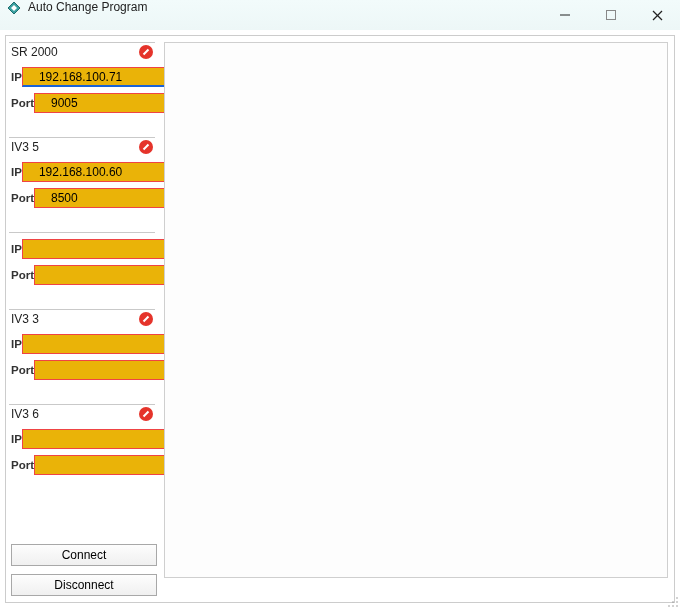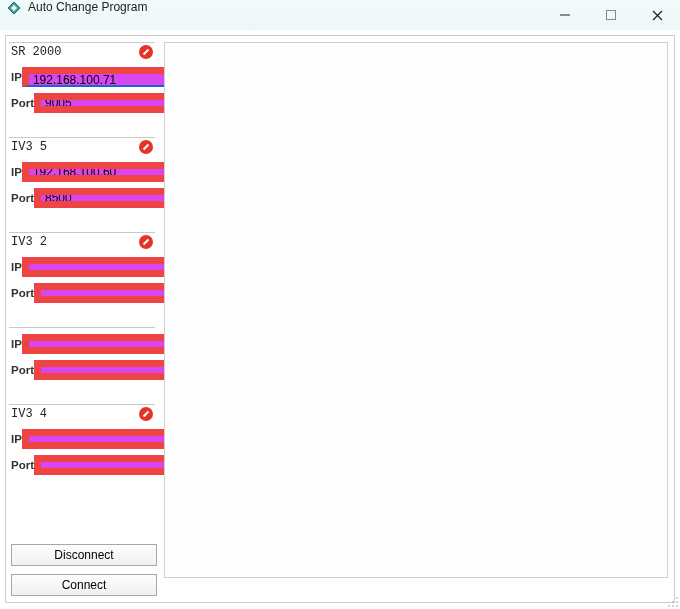--- a/index.html
+++ b/index.html
@@ -68,21 +68,20 @@
     box-shadow: 0 1px 0 #fff;
   }
   .group-header {
     display: flex;
     align-items: center;
     padding: 2px 0 2px 2px;
     font-size: 12px;
   }
   .group-header .label {
     flex: 1;
-    font-family: Liberation Mono, monospace;
   }
   .status-dot {
     width: 14px; height: 14px;
     border-radius: 50%;
     background: #e5342b;
     display: inline-flex; align-items: center; justify-content: center;
     margin-right: 2px;
   }
   .status-dot svg { display:block; }
   .row {
@@ -93,24 +92,24 @@
   .row .lab {
     width: 28px;
     font-size: 11.5px;
     color: #333;
     padding-left: 2px;
     font-weight: bold;
   }
   .row .field {
     flex: 1;
     height: 20px;
-    border: 7px solid #ef4444;
-    background: #d946ef;
-    font-size: 12px;
-    padding: 0 4px;
+    border: 1px solid #ef4444;
+    background: #eab308;
+    font-size: 12px;
+    padding: 0 16px;
     outline: none;
   }
   .row .field.focused {
     border-bottom: 2px solid #1a63d6;
   }
   .btn {
     display: block;
     width: 146px;
     height: 22px;
     margin: 0 auto;
@@ -216,75 +215,75 @@
           <input class="field" value="192.168.100.60" style="">
         </div>
         <div class="row">
           <span class="lab">Port</span>
           <input class="field" value="8500" style="">
         </div>
       </div>
 
       <div class="group" style="margin-top:24px">
         <div class="group-hr"></div>
-        <div class="group-header">
-          <span class="label">IV3 2</span>
-          <span class="status-dot">
-            <svg width="10" height="10" viewBox="0 0 10 10">
-                <circle cx="5" cy="5" r="5" fill="#e5342b"></circle>
-                <rect x="1.5" y="4" width="7" height="2" fill="#fff" transform="rotate(-45 5 5)"></rect>
-              </svg>
-          </span>
-        </div>
-        <div class="row">
-          <span class="lab">IP</span>
-          <input class="field" value="" style="">
-        </div>
-        <div class="row">
-          <span class="lab">Port</span>
-          <input class="field" value="" style="">
-        </div>
-      </div>
-
-      <div class="group" style="margin-top:24px">
-        <div class="group-hr"></div>
-        <div class="row">
-          <span class="lab">IP</span>
-          <input class="field" value="" style="">
-        </div>
-        <div class="row">
-          <span class="lab">Port</span>
-          <input class="field" value="" style="">
-        </div>
-      </div>
-
-      <div class="group" style="margin-top:24px">
-        <div class="group-hr"></div>
-        <div class="group-header">
-          <span class="label">IV3 4</span>
+        <div class="row">
+          <span class="lab">IP</span>
+          <input class="field" value="" style="">
+        </div>
+        <div class="row">
+          <span class="lab">Port</span>
+          <input class="field" value="" style="">
+        </div>
+      </div>
+
+      <div class="group" style="margin-top:24px">
+        <div class="group-hr"></div>
+        <div class="group-header">
+          <span class="label">IV3 3</span>
+          <span class="status-dot">
+            <svg width="10" height="10" viewBox="0 0 10 10">
+                <circle cx="5" cy="5" r="5" fill="#e5342b"></circle>
+                <rect x="1.5" y="4" width="7" height="2" fill="#fff" transform="rotate(-45 5 5)"></rect>
+              </svg>
+          </span>
+        </div>
+        <div class="row">
+          <span class="lab">IP</span>
+          <input class="field" value="" style="">
+        </div>
+        <div class="row">
+          <span class="lab">Port</span>
+          <input class="field" value="" style="">
+        </div>
+      </div>
+
+      <div class="group" style="margin-top:24px">
+        <div class="group-hr"></div>
+        <div class="group-header">
+          <span class="label">IV3 6</span>
           <span class="status-dot">
             <svg width="10" height="10" viewBox="0 0 10 10">
                 <circle cx="5" cy="5" r="5" fill="#e5342b"></circle>
                 <rect x="1.5" y="4" width="7" height="2" fill="#fff" transform="rotate(-45 5 5)"></rect>
               </svg>
           </span>
         </div>
         <div class="row">
           <span class="lab">IP</span>
           <input class="field" value="" style="">
         </div>
         <div class="row">
           <span class="lab">Port</span>
           <input class="field" value="" style="">
         </div>
       </div>
 
       <div class="buttons-area">
+        <button class="btn">Connect</button>
         <button class="btn">Disconnect</button>
-        <button class="btn">Connect</button>
       </div>
     </div>
 
     <div class="content-panel"></div>
 
   </div>
 
   <div class="resize-grip">
     <svg width="12" height="12">
       <circle cx="10" cy="2" r="1" fill="#888"></circle>

